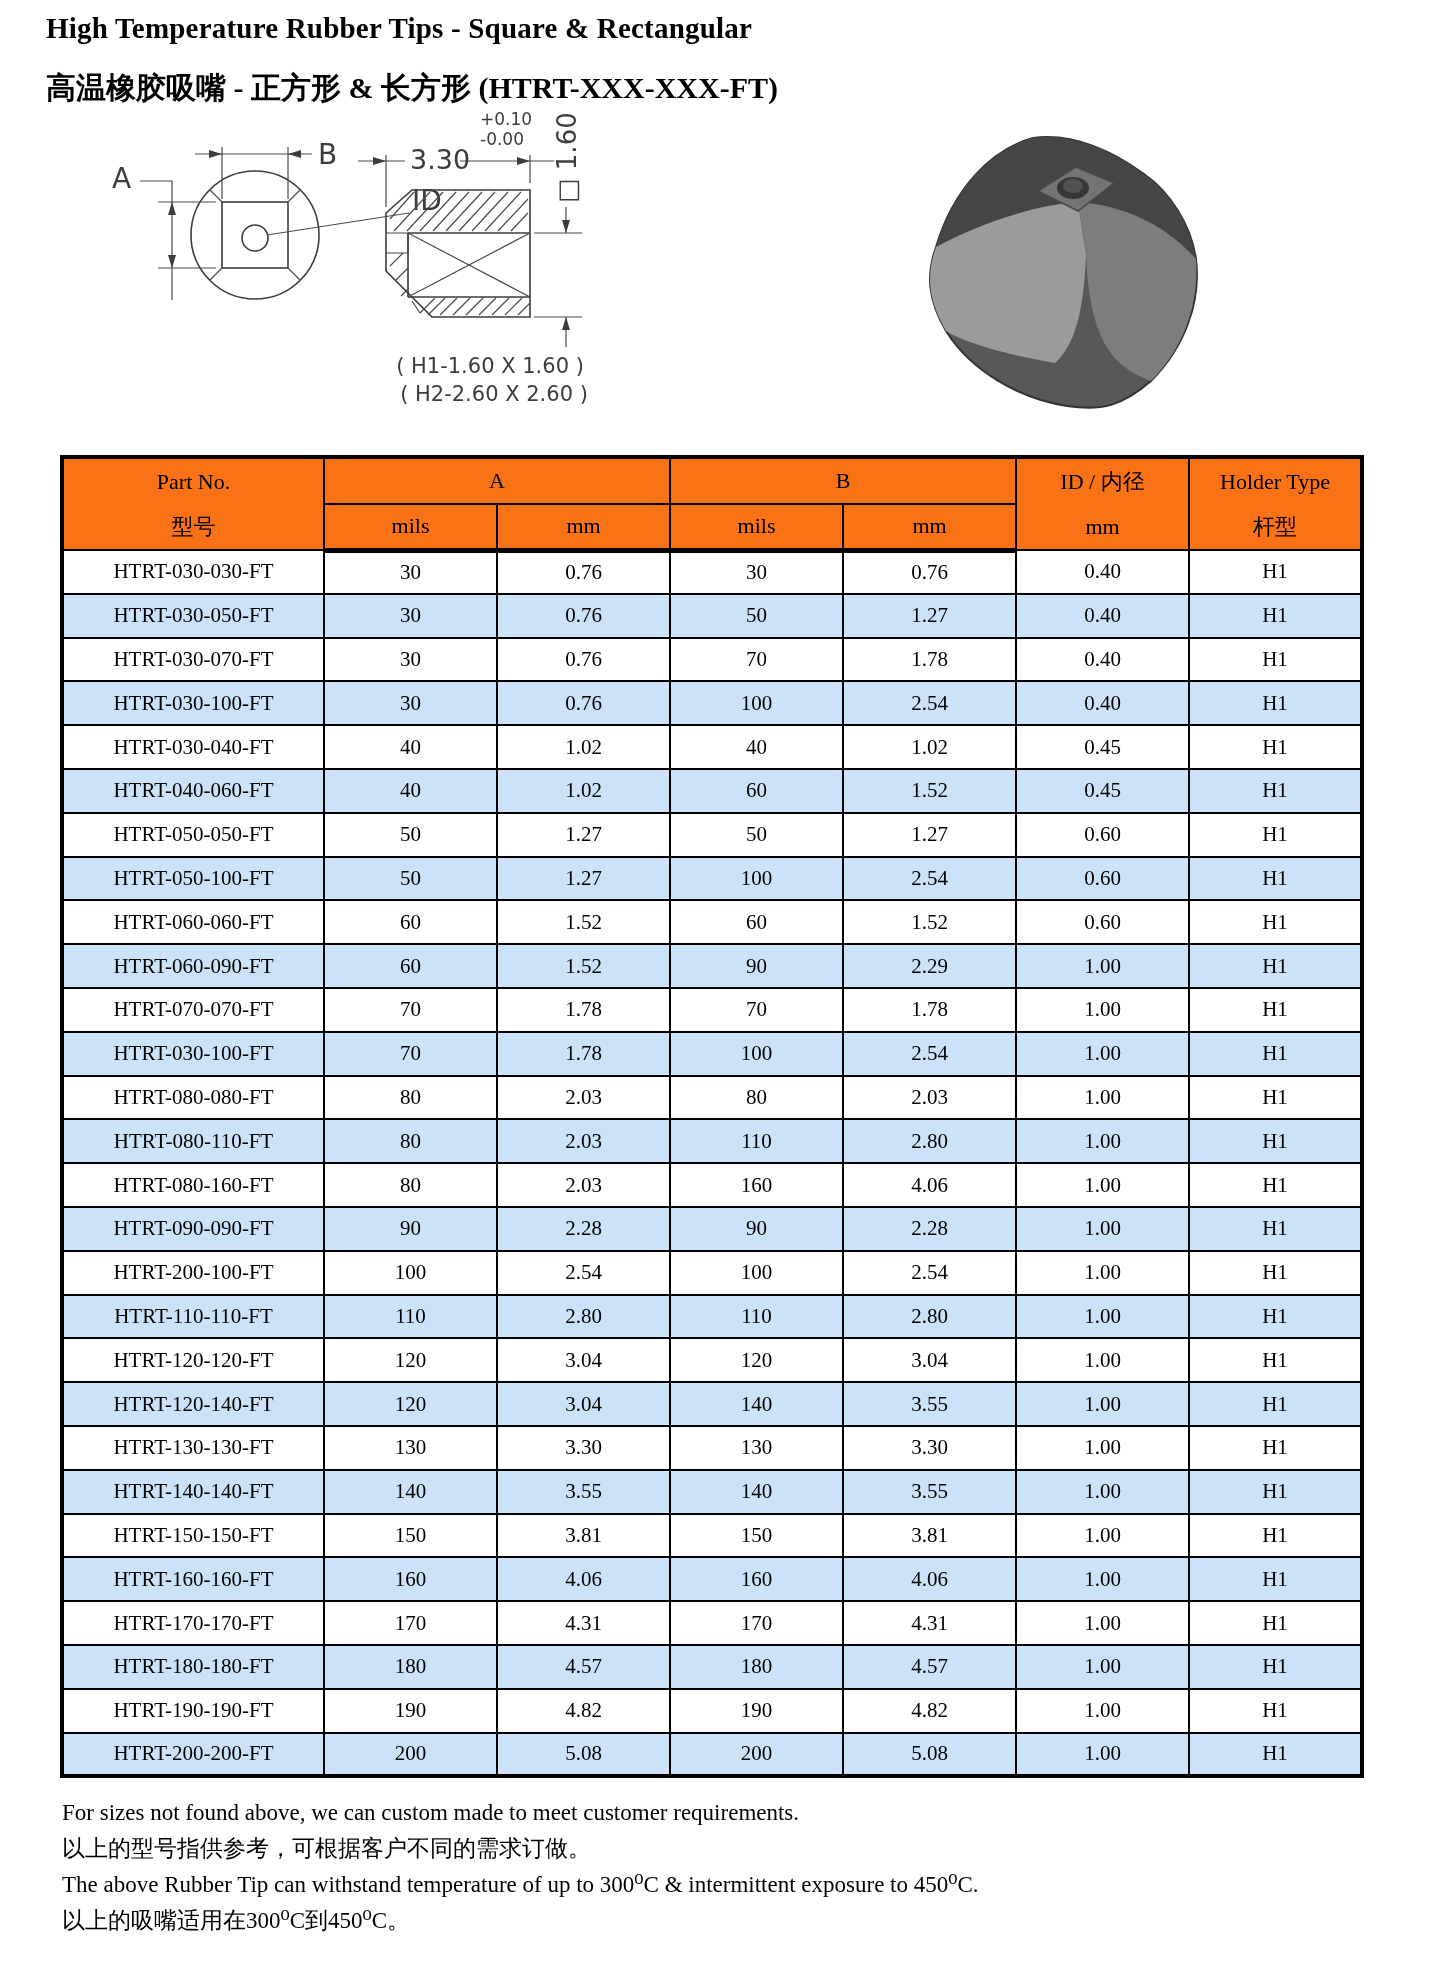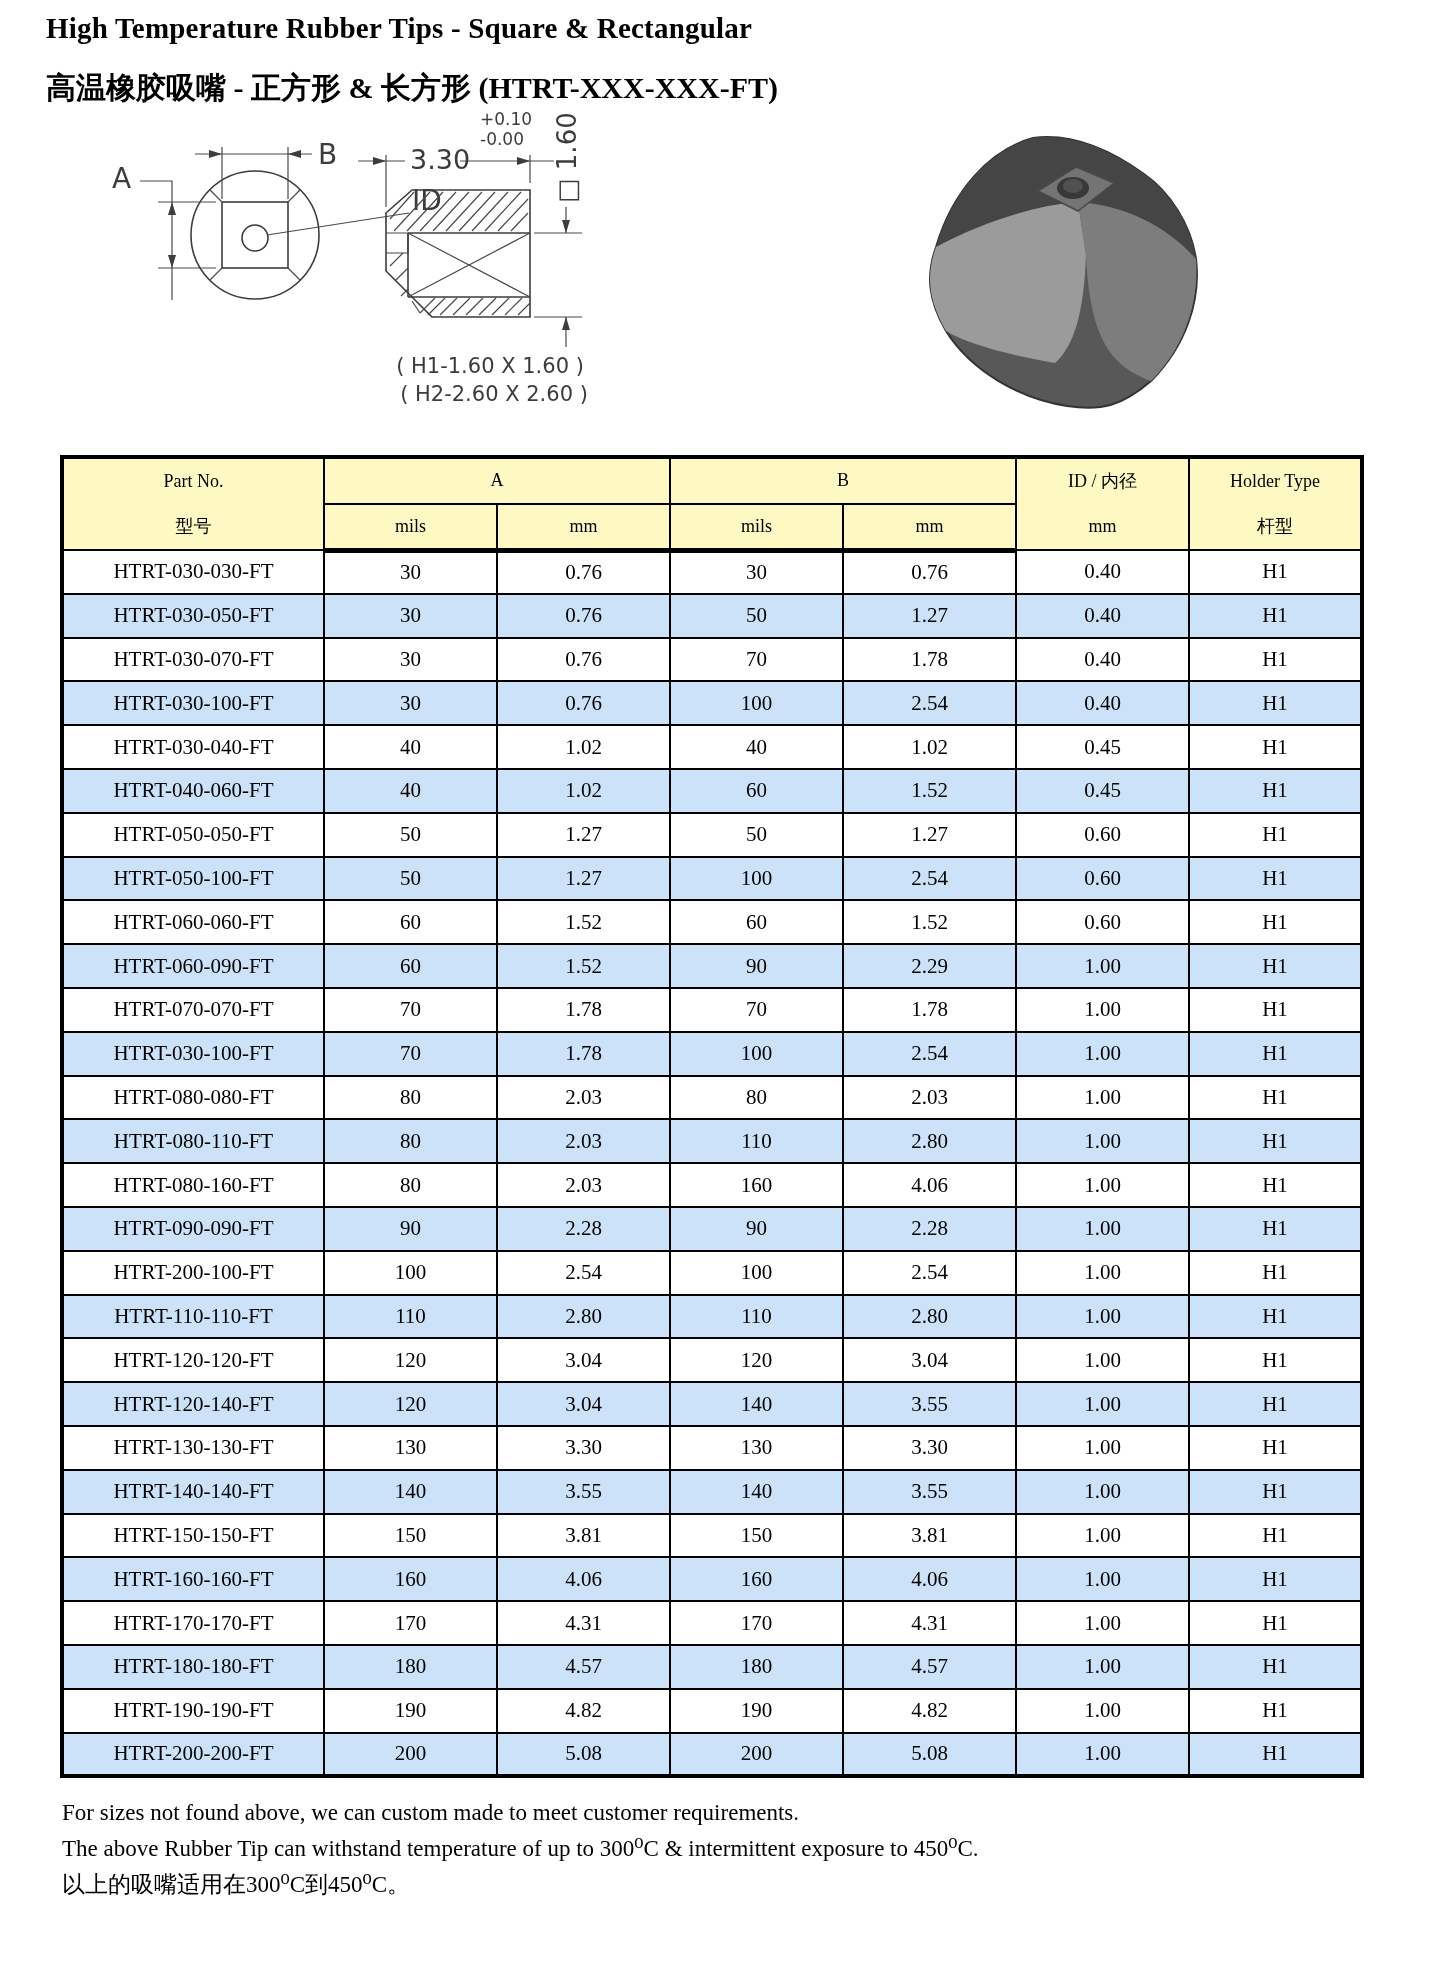--- a/index.html
+++ b/index.html
@@ -28,21 +28,21 @@
     border:4px solid #000;
     text-align:center;
   }
   table.parts th, table.parts td {
     border:2px solid #000;
     font-weight:normal;
     font-size:21px;
     height:43.8px;
     padding:0;
   }
-  table.parts thead th { background:#fef9c3; font-size:18px; }
+  table.parts thead th { background:#f97316; font-size:22px; }
   th.grp { border-bottom:4px solid #000; }
   th.span2 { border-bottom:5px solid #000; }
   tr.subhead th { border-bottom:5px solid #000; height:45px; }
   tr.tophead th { height:45px; }
   th.span2 .l1, th.span2 .l2 { display:block; line-height:45px; height:45px; }
   tbody tr.alt td { background:#CBE2F8; }
 
   .footnotes { position:absolute; left:62px; top:1795px; width:1340px; }
   .footnotes p { font-size:23px; line-height:36px; }
 </style>
@@ -414,15 +414,16 @@
         <td>200</td>
         <td>5.08</td>
         <td>1.00</td>
         <td>H1</td>
       </tr>
     </tbody>
 </table>
 
 <div class="footnotes">
   <p>For sizes not found above, we can custom made to meet customer requirements.</p>
+  <p>以上的型号指供参考，可根据客户不同的需求订做。</p>
   <p>The above Rubber Tip can withstand temperature of up to 300⁰C &amp; intermittent exposure to 450⁰C.</p>
   <p>以上的吸嘴适用在300⁰C到450⁰C。</p>
 </div>
 
 </body></html>

